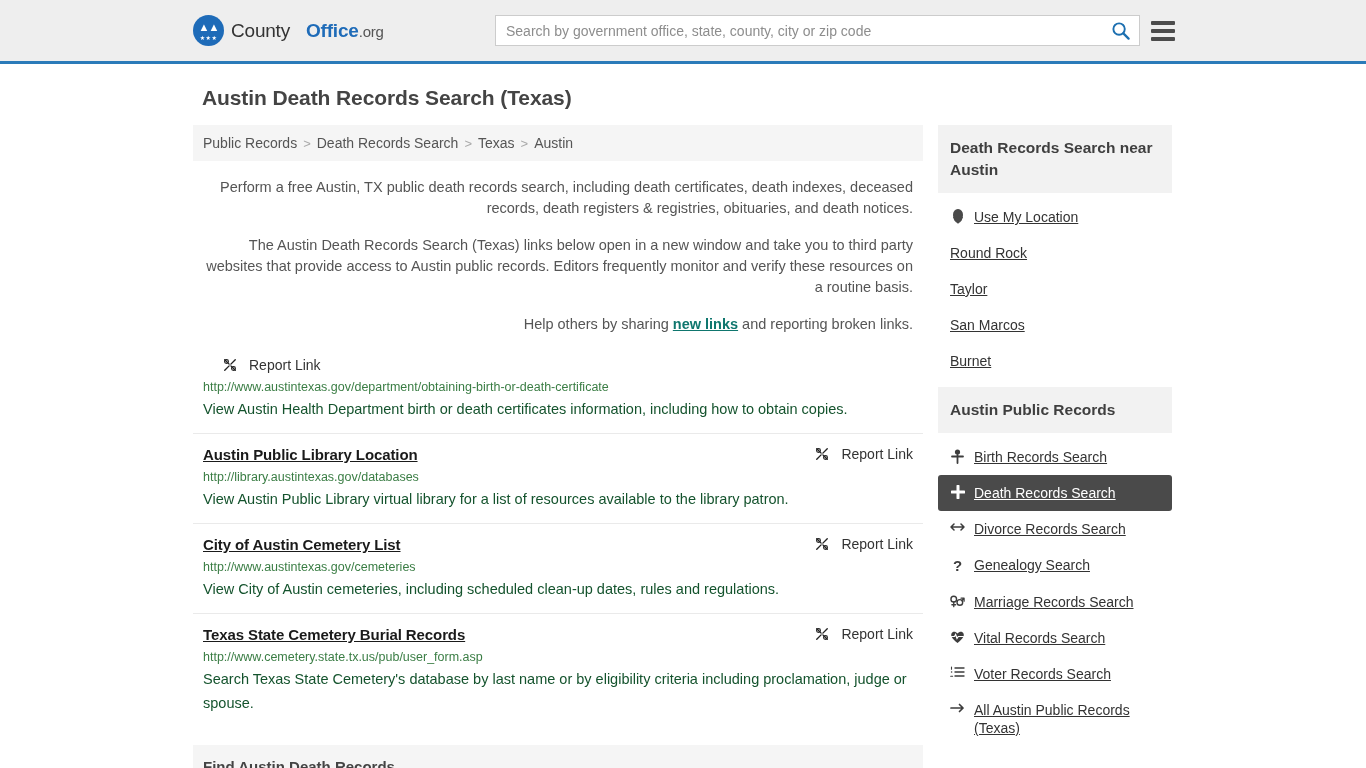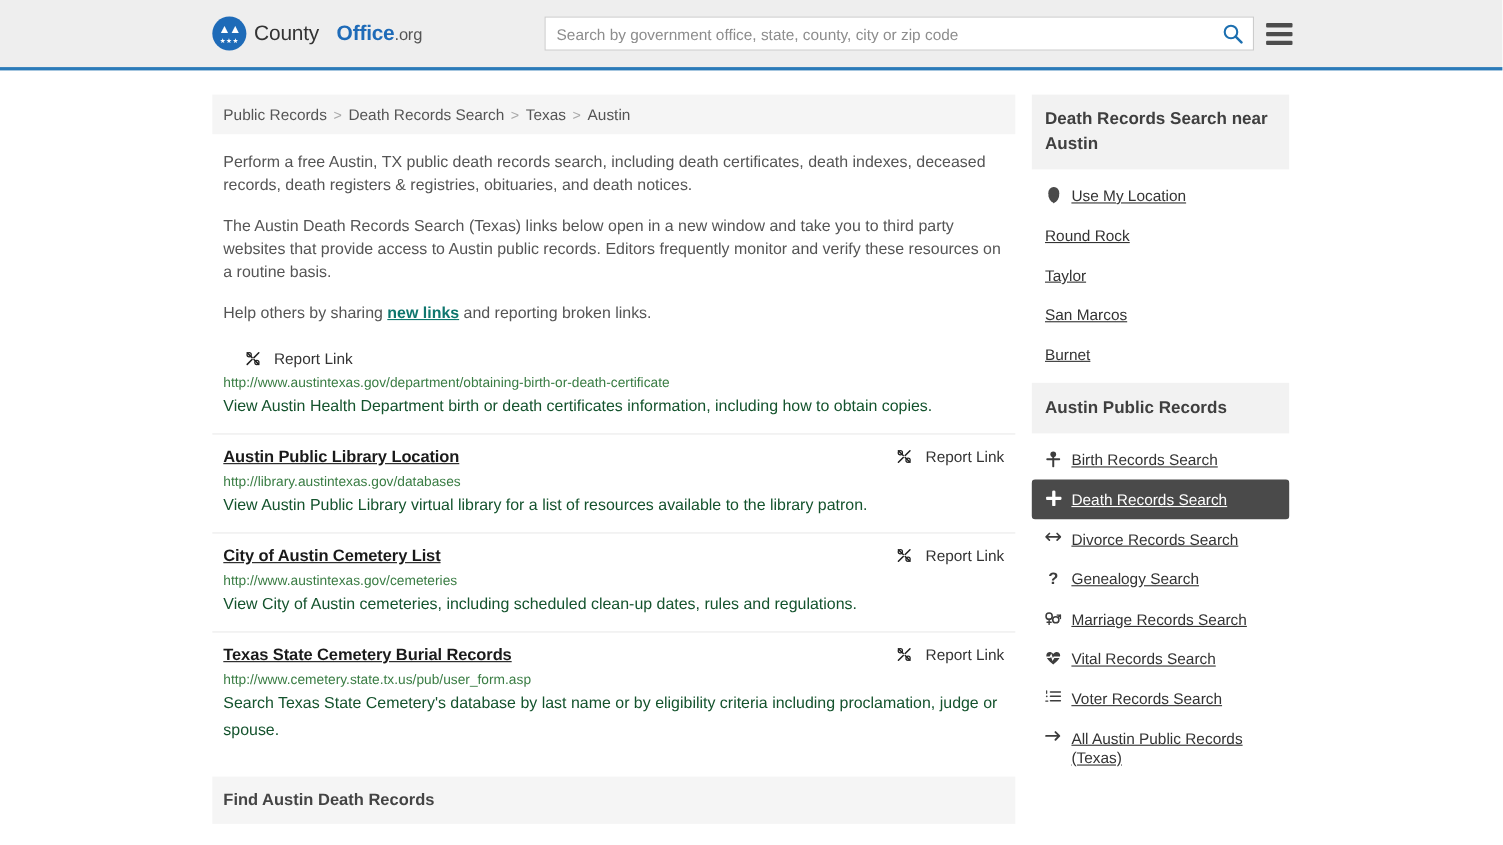--- a/index.html
+++ b/index.html
@@ -140,21 +140,21 @@
     gap: 6px;
   }
   .breadcrumb a {
     color: #555555;
     text-decoration: none;
     cursor: pointer;
   }
   .breadcrumb .sep { color: #a9a9a9; font-size: 13px; }
 
   
-  .intro { padding: 0 10px; }
+  .intro { padding: 0 10px; text-align: right; }
   .intro p {
     font-size: 14.5px;
     line-height: 21px;
     color: #555555;
     margin-top: 16px;
   }
   .intro p a {
     color: #0f766e;
     text-decoration: underline;
     font-weight: bold;
@@ -306,20 +306,21 @@
 
   <div class="hamburger">
     <span></span>
       <span></span>
       <span></span>
   </div>
 </div>
 
 <div class="page">
   <div class="container">
+    <h1 class="page-title">Austin Death Records Search (Texas)</h1>
 
     <div class="cols">
 
       <div class="main-col">
 
         <div class="breadcrumb">
           <a>Public Records</a>
           <span class="sep">&gt;</span>
           <a>Death Records Search</a>
           <span class="sep">&gt;</span>

